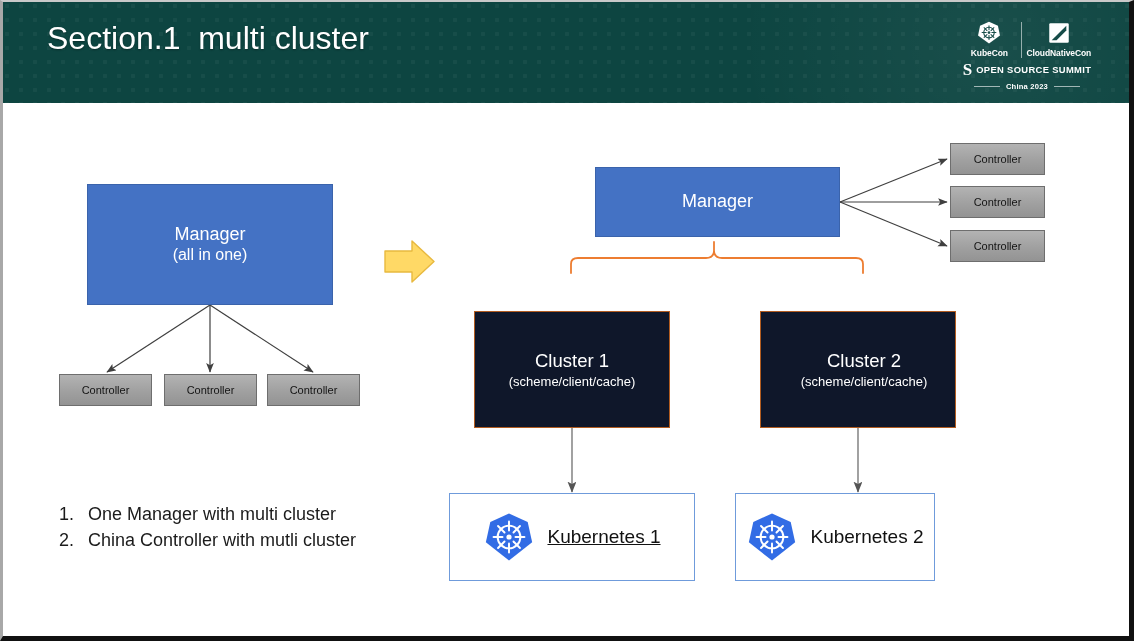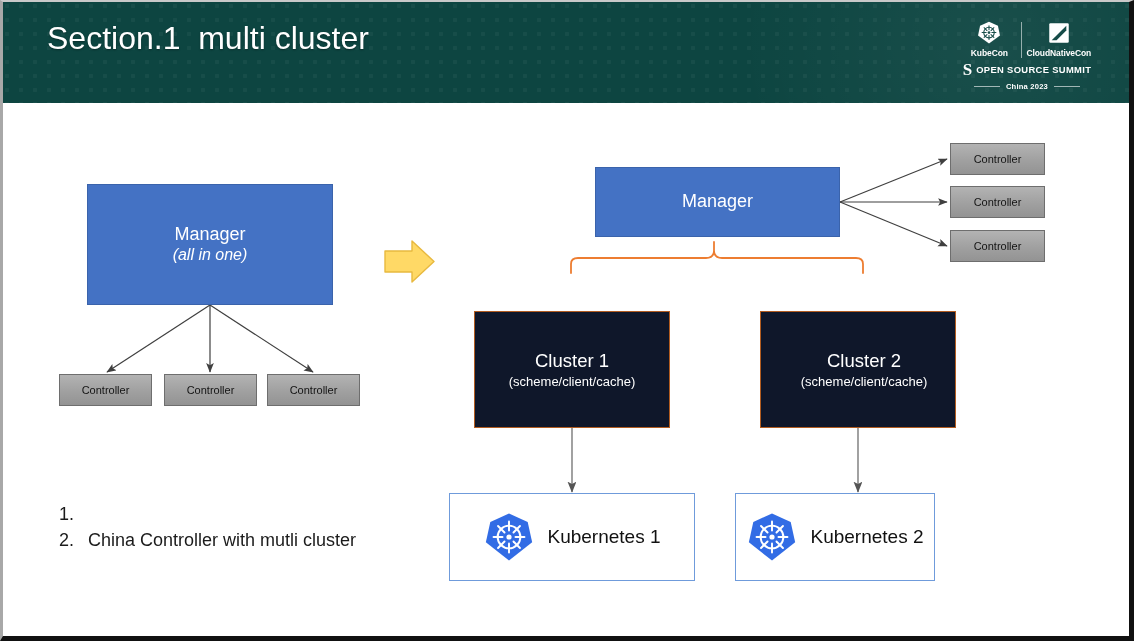--- a/index.html
+++ b/index.html
@@ -168,21 +168,21 @@
     text-align: center;
     line-height: 1.18;
   }
 
   .manager-box {
     background: #4472c4;
     border: 1px solid #3a63ab;
     color: #ffffff;
   }
   .manager-title { font-size: 18px; }
-  .manager-sub   { font-size: 16px; font-style: italic; }
+  .manager-sub   { font-size: 16px; }
 
   .controller-box {
     background: linear-gradient(180deg, #b3b3b3 0%, #a0a0a0 55%, #939393 100%);
     border: 1px solid #6e6e6e;
     color: #141414;
     font-size: 11px;
   }
 
   .cluster-box {
     background: #0f172a;
@@ -347,21 +347,21 @@
 
     <div class="node cluster-box" style="left:471px; top:208px; width:196px; height:117px;">
       <div class="cluster-title">Cluster 1</div>
       <div class="cluster-sub">(scheme/client/cache)</div>
     </div>
     <div class="node cluster-box" style="left:757px; top:208px; width:196px; height:117px;padding-left:12px;">
       <div class="cluster-title">Cluster 2</div>
       <div class="cluster-sub">(scheme/client/cache)</div>
     </div>
 
-    <div class="node k8s-box" style="left:446px; top:390px; width:246px; height:88px;">
+    <div class="node k8s-box" style="left:446px; top:390px; width:246px; height:88px;text-decoration:underline;">
       <svg class="k8s-logo" viewBox="0 0 64 64">
         <polygon points="32,3 55,13.5 60.5,38.5 32,61 3.5,38.5 9,13.5" fill="#326ce5"></polygon>
         <g stroke="#ffffff" stroke-width="2.4" fill="none" stroke-linecap="round">
           <circle cx="32" cy="32" r="14"></circle>
           <circle cx="32" cy="32" r="3.2" fill="#ffffff" stroke="none"></circle>
           <line x1="32" y1="13" x2="32" y2="24"></line>
           <line x1="32" y1="40" x2="32" y2="51"></line>
           <line x1="13" y1="32" x2="24" y2="32"></line>
           <line x1="40" y1="32" x2="51" y2="32"></line>
           <line x1="18.5" y1="18.5" x2="26.5" y2="26.5"></line>
@@ -389,20 +389,21 @@
           <line x1="26.5" y1="37.5" x2="18.5" y2="45.5"></line>
         </g>
       </svg>
       <span>Kubernetes 2</span>
     </div>
 
     <div class="notes">
       <ul class="notes-list">
         <li>
           <span class="note-num">1.</span>
+          <span>One Manager with multi cluster</span>
         </li>
         <li>
           <span class="note-num">2.</span>
           <span>China Controller with mutli cluster</span>
         </li>
       </ul>
     </div>
 
   </div>
 </div>

